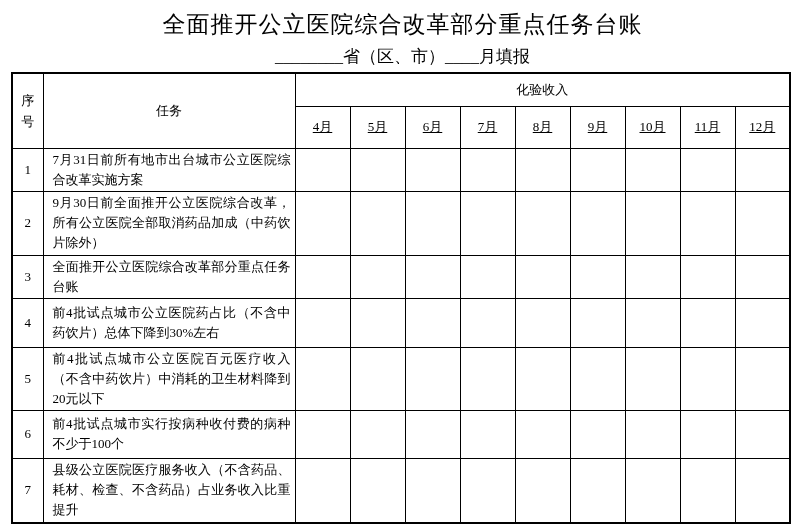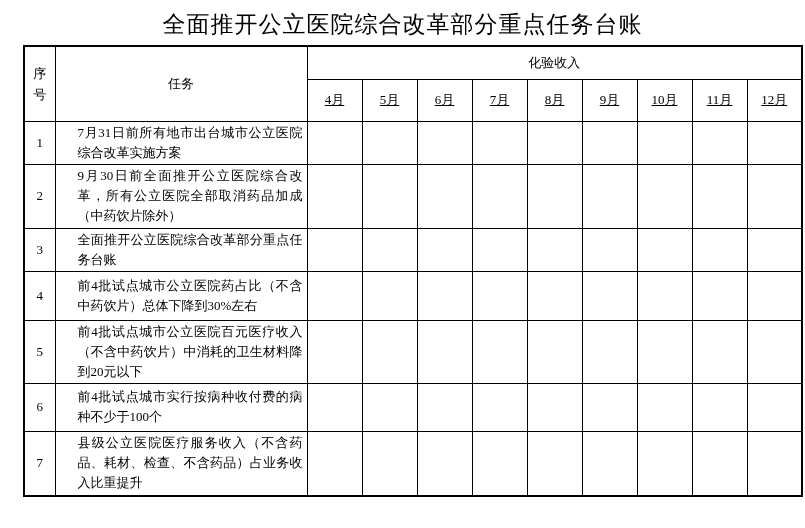--- a/index.html
+++ b/index.html
@@ -23,21 +23,21 @@
   .doc-subtitle {
     text-align: center;
     font-size: 17px;
     line-height: 24px;
     margin: 0 0 3px 0;
   }
   table.task-table {
     border-collapse: collapse;
     table-layout: fixed;
     width: 778px;
-    margin-left: 23px;
+    margin-left: 11px;
     border: 2px solid #000000;
   }
   .task-table th, .task-table td {
     border: 1px solid #000000;
     font-weight: normal;
     font-size: 13px;
     padding: 0;
     vertical-align: middle;
     overflow: hidden;
   }
@@ -58,32 +58,33 @@
     display: inline-block;
     width: 1.05em;
     word-break: break-all;
     line-height: 21px;
     text-align: center;
   }
   td.td-no { text-align: center; }
   td.td-task {
     text-align: justify;
     text-justify: inter-ideograph;
-    padding: 1px 4px 1px 22px;
+    padding: 1px 4px 1px 9px;
     line-height: 20px;
   }
   td.td-empty { background: #ffffff; }
 </style>
 </head>
 <body>
 
 <div class="page">
 
   <h1 class="doc-title">全面推开公立医院综合改革部分重点任务台账</h1>
 
+  <div class="doc-subtitle">________省（区、市）____月填报</div>
 
   <table class="task-table">
     <colgroup>
       <col class="c-index">
       <col class="c-task">
       <col class="c-month">
         <col class="c-month">
         <col class="c-month">
         <col class="c-month">
         <col class="c-month">

